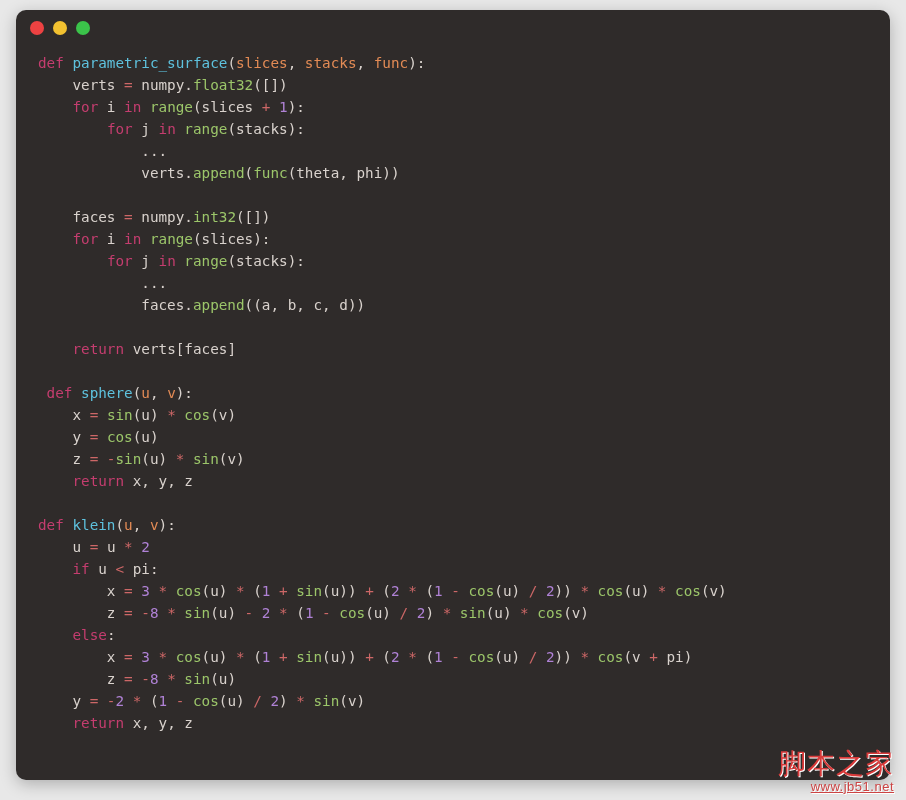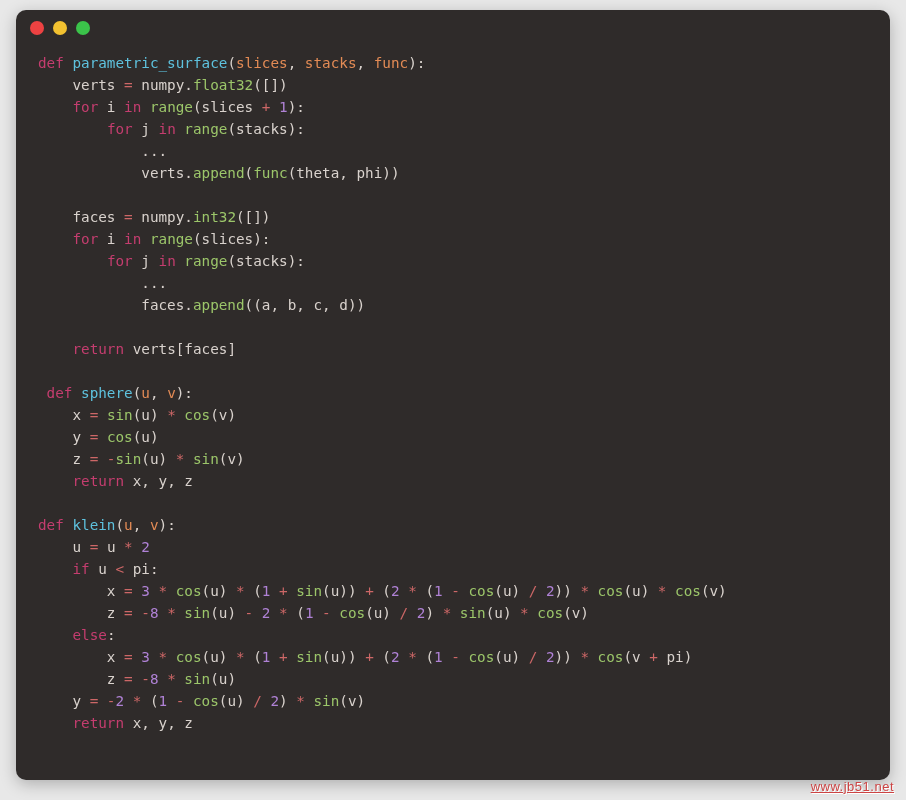--- a/index.html
+++ b/index.html
@@ -101,14 +101,15 @@
 <span><span class="id">        x </span><span class="op">= </span><span class="num">3</span><span class="id"> </span><span class="op">* </span><span class="call">cos</span><span class="id">(u) </span><span class="op">* </span><span class="id">(</span><span class="num">1</span><span class="id"> </span><span class="op">+ </span><span class="call">sin</span><span class="id">(u)) </span><span class="op">+ </span><span class="id">(</span><span class="num">2</span><span class="id"> </span><span class="op">* </span><span class="id">(</span><span class="num">1</span><span class="id"> </span><span class="op">- </span><span class="call">cos</span><span class="id">(u) </span><span class="op">/ </span><span class="num">2</span><span class="id">)) </span><span class="op">* </span><span class="call">cos</span><span class="id">(u) </span><span class="op">* </span><span class="call">cos</span><span class="id">(v)</span></span>
 <span><span class="id">        z </span><span class="op">= -</span><span class="num">8</span><span class="id"> </span><span class="op">* </span><span class="call">sin</span><span class="id">(u) </span><span class="op">- </span><span class="num">2</span><span class="id"> </span><span class="op">* </span><span class="id">(</span><span class="num">1</span><span class="id"> </span><span class="op">- </span><span class="call">cos</span><span class="id">(u) </span><span class="op">/ </span><span class="num">2</span><span class="id">) </span><span class="op">* </span><span class="call">sin</span><span class="id">(u) </span><span class="op">* </span><span class="call">cos</span><span class="id">(v)</span></span>
 <span><span class="id">    </span><span class="kw">else</span><span class="id">:</span></span>
 <span><span class="id">        x </span><span class="op">= </span><span class="num">3</span><span class="id"> </span><span class="op">* </span><span class="call">cos</span><span class="id">(u) </span><span class="op">* </span><span class="id">(</span><span class="num">1</span><span class="id"> </span><span class="op">+ </span><span class="call">sin</span><span class="id">(u)) </span><span class="op">+ </span><span class="id">(</span><span class="num">2</span><span class="id"> </span><span class="op">* </span><span class="id">(</span><span class="num">1</span><span class="id"> </span><span class="op">- </span><span class="call">cos</span><span class="id">(u) </span><span class="op">/ </span><span class="num">2</span><span class="id">)) </span><span class="op">* </span><span class="call">cos</span><span class="id">(v </span><span class="op">+ </span><span class="id">pi)</span></span>
 <span><span class="id">        z </span><span class="op">= -</span><span class="num">8</span><span class="id"> </span><span class="op">* </span><span class="call">sin</span><span class="id">(u)</span></span>
 <span><span class="id">    y </span><span class="op">= -</span><span class="num">2</span><span class="id"> </span><span class="op">* </span><span class="id">(</span><span class="num">1</span><span class="id"> </span><span class="op">- </span><span class="call">cos</span><span class="id">(u) </span><span class="op">/ </span><span class="num">2</span><span class="id">) </span><span class="op">* </span><span class="call">sin</span><span class="id">(v)</span></span>
 <span><span class="id">    </span><span class="kw">return</span><span class="id"> x, y, z</span></span></div>
 </div>
 
 <div class="watermark">
+  <div class="big">脚本之家</div>
   <div class="small">www.jb51.net</div>
 </div>
 
 </body></html>

